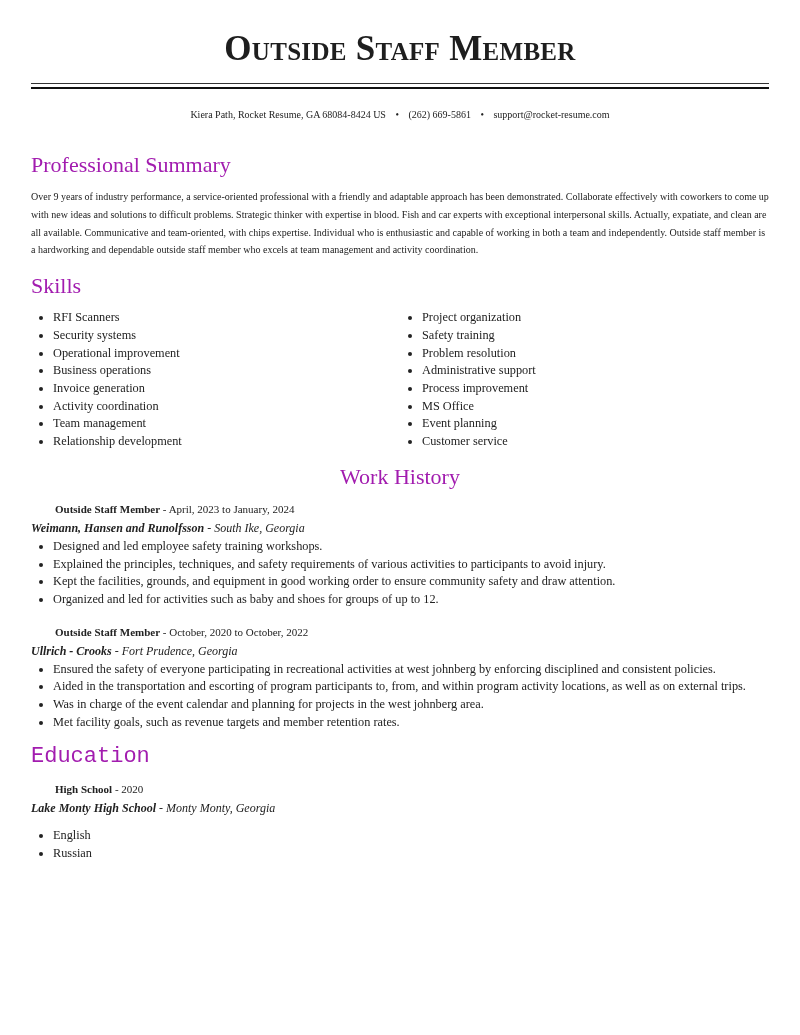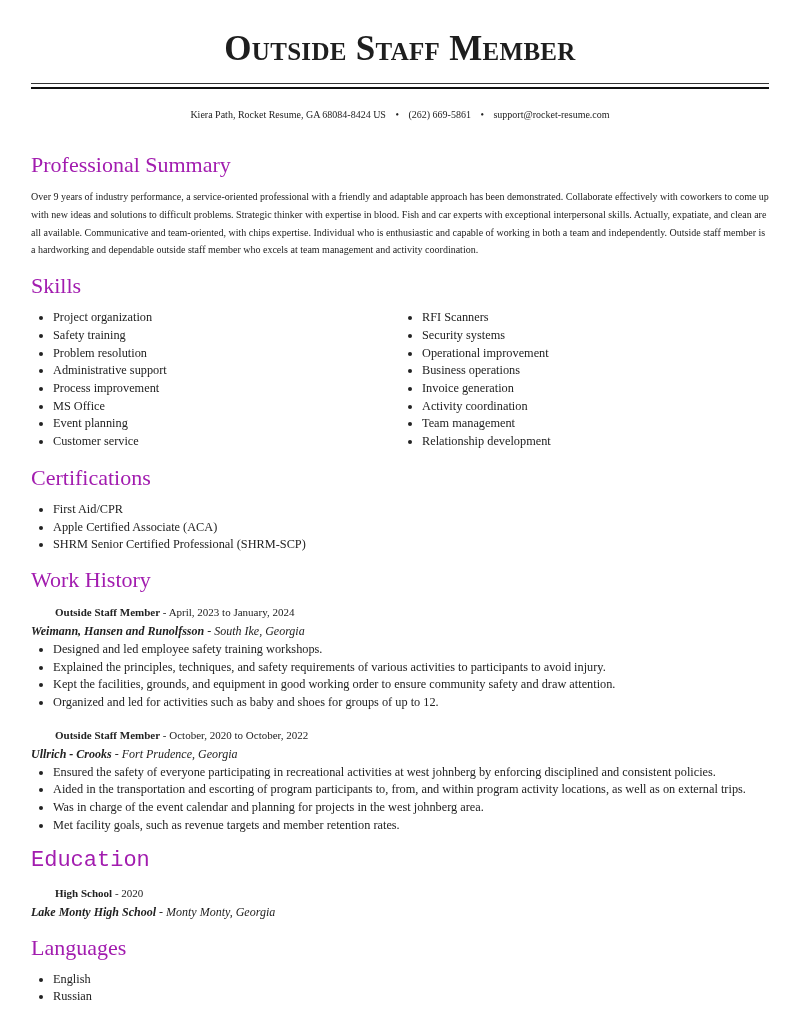--- a/index.html
+++ b/index.html
@@ -28,21 +28,21 @@
   .summary p {
     margin: 9px 0 0 0; font-size: 10px; line-height: 17.8px; color: #222;
   }
   .skills h2 { margin-top: 13px; }
   .skills-grid { display: flex; margin-top: 9px; }
   .skills-grid ul { flex: 1; }
   ul { margin: 0; padding-left: 22px; list-style: disc; }
   li { font-size: 12.3px; line-height: 17.7px; }
   .cert h2 { margin-top: 13px; }
   .cert ul { margin-top: 9px; }
-  .work h2 { margin-top: 12px; }
+  .work h2 { margin-top: 12px; text-align: center; }
   .job-title { margin-top: 9px; font-size: 11px; line-height: 19px; margin-left: 24px; }
   .job-title b { font-weight: bold; }
   .job-company { font-size: 12px; line-height: 19px; font-style: italic; }
   .job-company b { font-weight: bold; }
   .job ul { margin-top: 0; }
   .job2 .job-title { margin-top: 14px; }
   .edu h2 { margin-top: 12px; font-family: Liberation Mono, monospace; }
   .lang h2 { margin-top: 12px; }
   .lang ul { margin-top: 9px; }
 </style>
@@ -68,50 +68,42 @@
 
   <section class="summary">
     <h2>Professional Summary</h2>
     <p>Over 9 years of industry performance, a service-oriented professional with a friendly and adaptable approach has been demonstrated. Collaborate effectively with coworkers to come up with new ideas and solutions to difficult problems. Strategic thinker with expertise in blood. Fish and car experts with exceptional interpersonal skills. Actually, expatiate, and clean are all available. Communicative and team-oriented, with chips expertise. Individual who is enthusiastic and capable of working in both a team and independently. Outside staff member is a hardworking and dependable outside staff member who excels at team management and activity coordination.</p>
   </section>
 
   <section class="skills">
     <h2>Skills</h2>
     <div class="skills-grid">
       <ul>
+        <li>RFI Scanners</li>
+        <li>Security systems</li>
+        <li>Operational improvement</li>
+        <li>Business operations</li>
+        <li>Invoice generation</li>
+        <li>Activity coordination</li>
+        <li>Team management</li>
+        <li>Relationship development</li>
+      </ul>
+      <ul>
         <li>Project organization</li>
         <li>Safety training</li>
         <li>Problem resolution</li>
         <li>Administrative support</li>
         <li>Process improvement</li>
         <li>MS Office</li>
         <li>Event planning</li>
         <li>Customer service</li>
       </ul>
-      <ul>
-        <li>RFI Scanners</li>
-        <li>Security systems</li>
-        <li>Operational improvement</li>
-        <li>Business operations</li>
-        <li>Invoice generation</li>
-        <li>Activity coordination</li>
-        <li>Team management</li>
-        <li>Relationship development</li>
-      </ul>
     </div>
   </section>
 
-  <section class="cert">
-    <h2>Certifications</h2>
-    <ul>
-      <li>First Aid/CPR</li>
-      <li>Apple Certified Associate (ACA)</li>
-      <li>SHRM Senior Certified Professional (SHRM-SCP)</li>
-    </ul>
-  </section>
 
   <section class="work">
     <h2>Work History</h2>
 
     <div class="job job1">
       <div class="job-title">
         <b>Outside Staff Member</b><span> - April, 2023 to January, 2024</span>
       </div>
       <div class="job-company">
         <b>Weimann, Hansen and Runolfsson</b><span> - South Ike, Georgia</span>
@@ -144,20 +136,19 @@
     <h2>Education</h2>
     <div class="job-title">
       <b>High School</b><span> - 2020</span>
     </div>
     <div class="job-company">
       <b>Lake Monty High School</b><span> - Monty Monty, Georgia</span>
     </div>
   </section>
 
   <section class="lang">
-    <h2>Languages</h2>
     <ul>
       <li>English</li>
       <li>Russian</li>
     </ul>
   </section>
 
 </div>
 
 </body></html>

